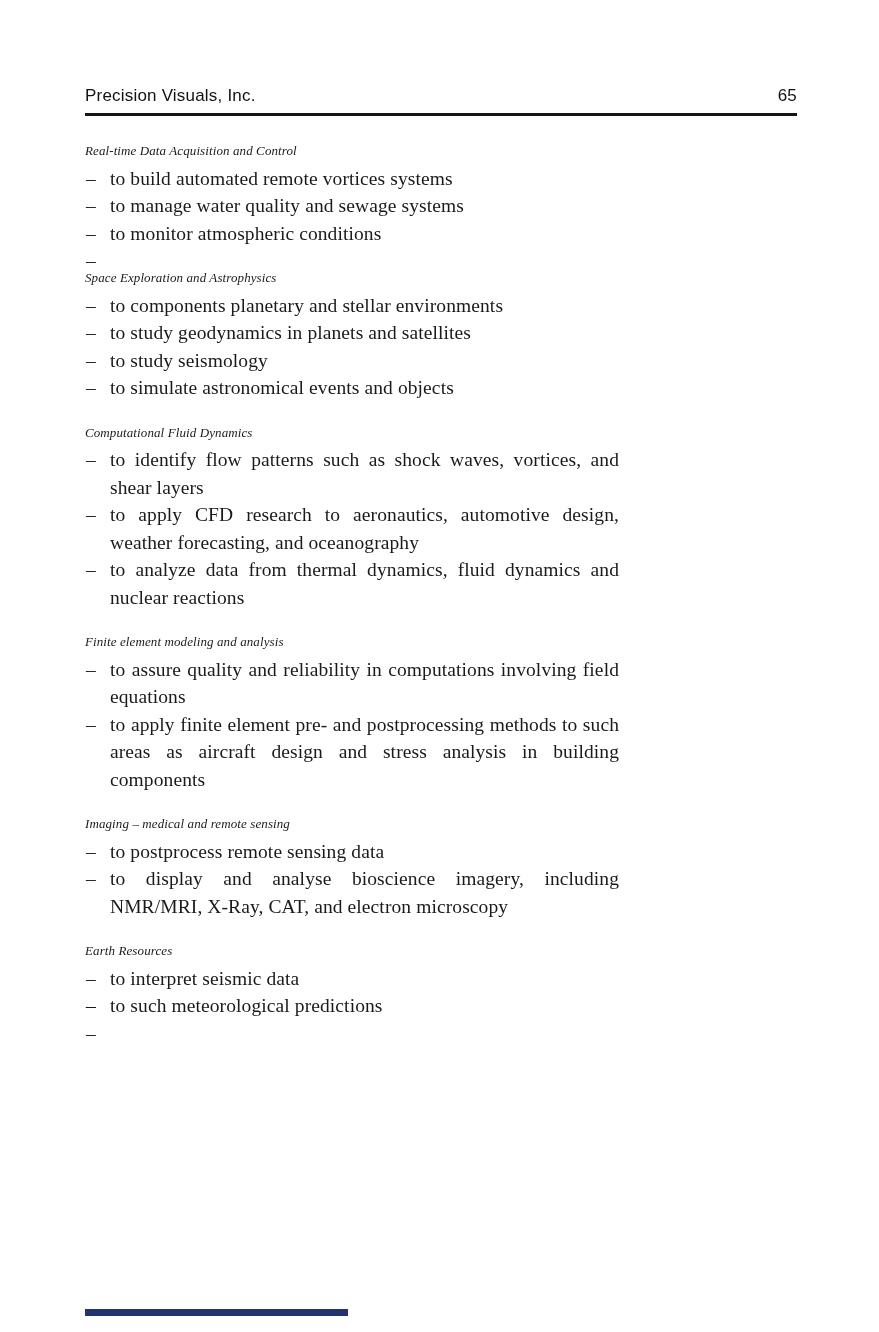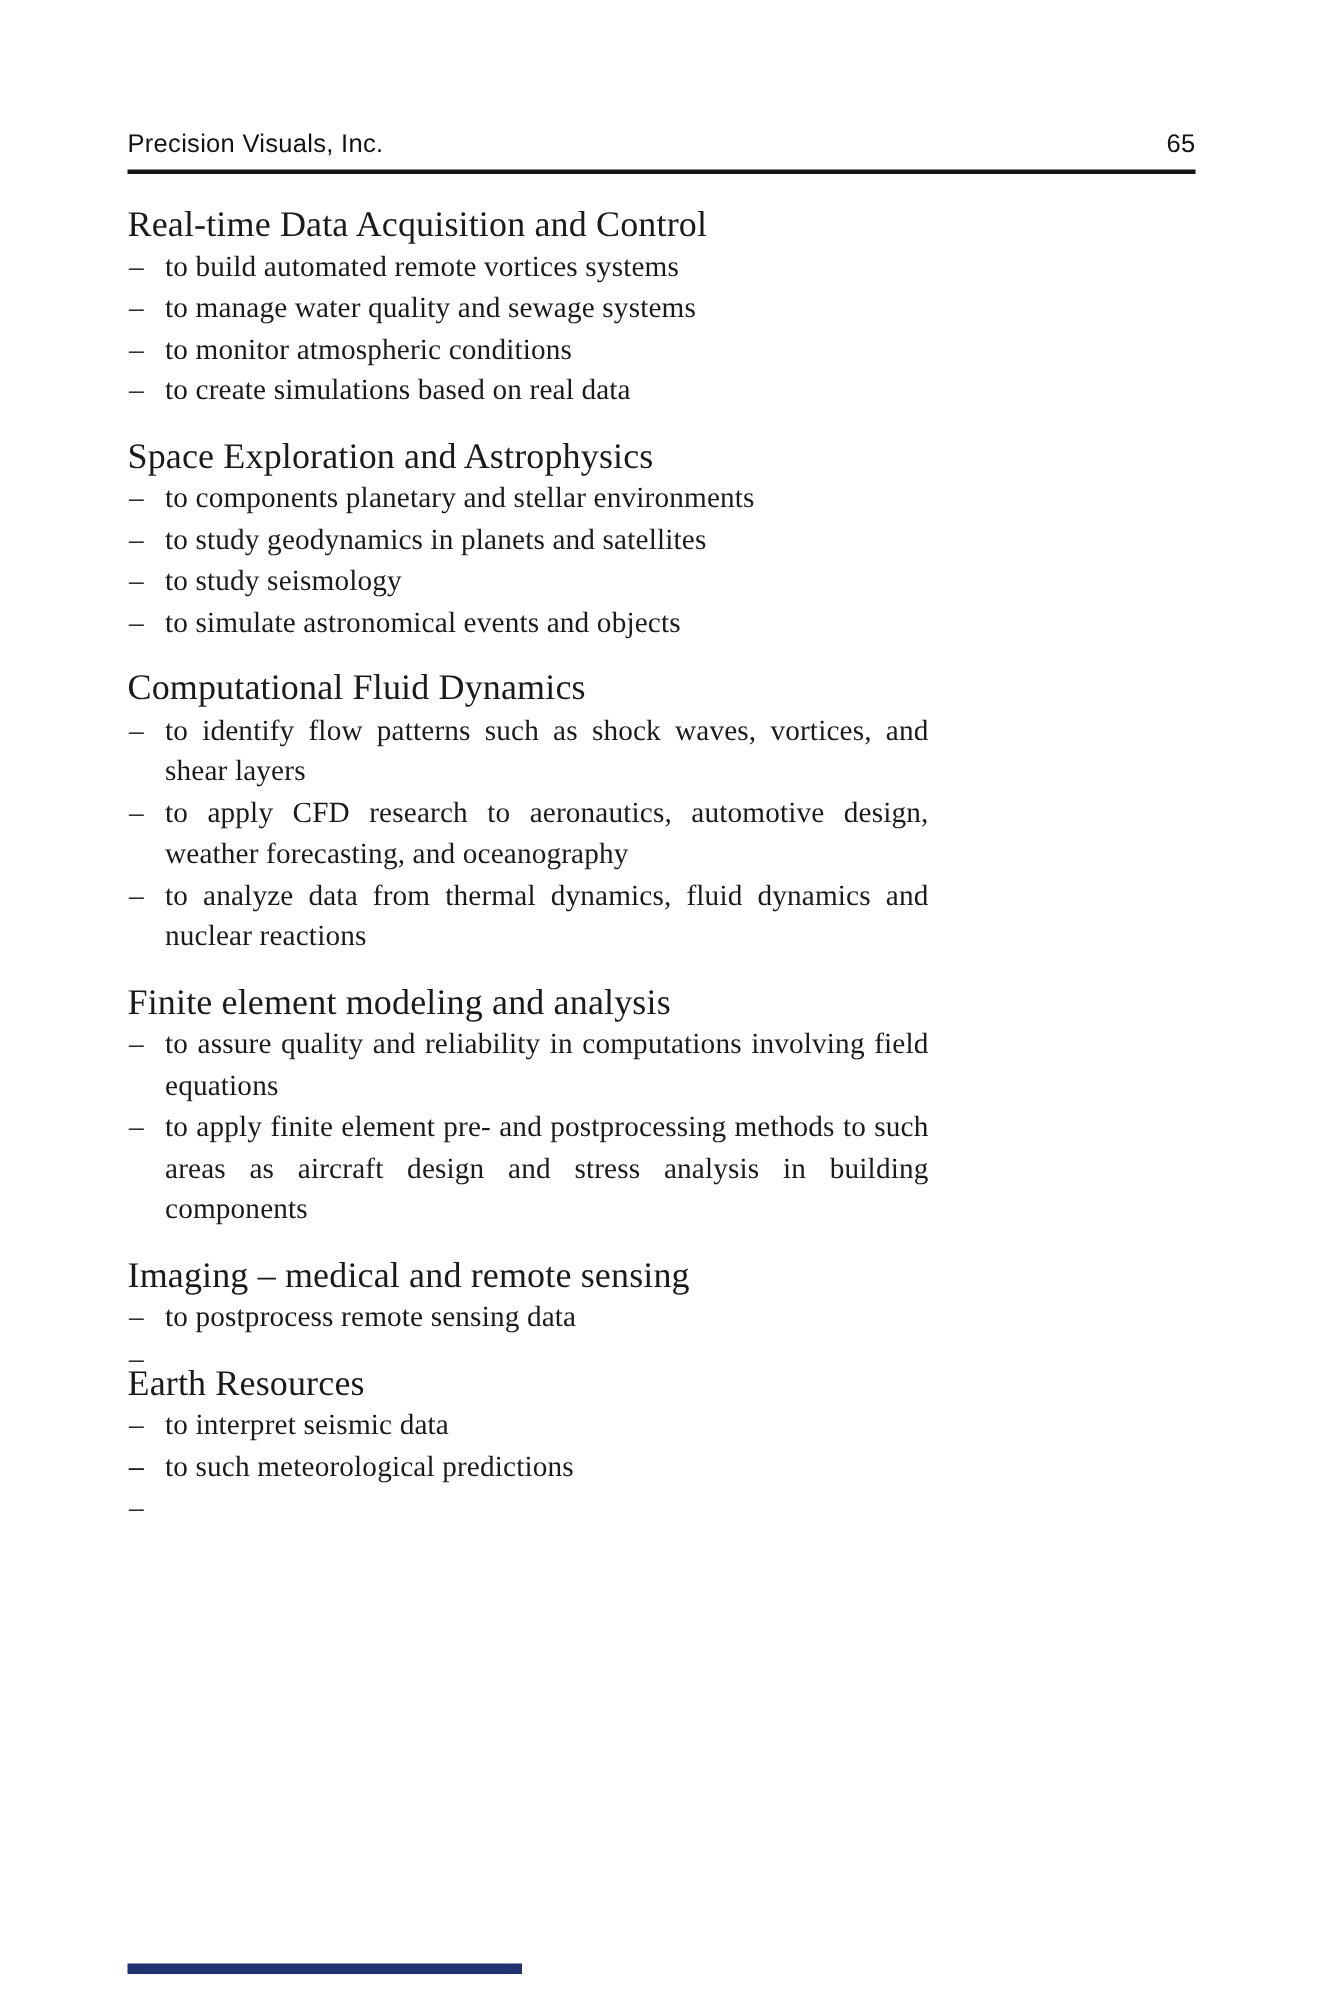--- a/index.html
+++ b/index.html
@@ -32,23 +32,24 @@
     left: 85px;
     top: 137px;
     width: 534px;
     font-size: 19.5px;
     line-height: 27.5px;
     letter-spacing: 0.1px;
   }
   .sec + .sec { margin-top: 17px; }
   .sec-title {
     margin: 0;
-    font-size: 24px;
+    font-size: 13px;
     font-weight: normal;
     line-height: 27.5px;
+    font-style: italic;
   }
   .item {
     position: relative;
     margin: 0;
     padding-left: 25px;
     text-align: justify;
     hyphens: auto;
     -webkit-hyphens: auto;
   }
   .item .dash {
@@ -72,21 +73,21 @@
     <span>Precision Visuals, Inc.</span>
     <span>65</span>
   </header>
 
   <main class="content" id="content">
       <section class="sec">
         <h2 class="sec-title">Real-time Data Acquisition and Control</h2>
         <div class="item"><span class="dash">–</span><span>to build automated remote vortices systems</span></div>
         <div class="item"><span class="dash">–</span><span>to manage water quality and sewage systems</span></div>
         <div class="item"><span class="dash">–</span><span>to monitor atmospheric conditions</span></div>
-        <div class="item"><span class="dash">–</span><span>to create simulations based on real data</span></div>
+        <div class="item"><span class="dash">–</span></div>
       </section>
       <section class="sec">
         <h2 class="sec-title">Space Exploration and Astrophysics</h2>
         <div class="item"><span class="dash">–</span><span>to components planetary and stellar environments</span></div>
         <div class="item"><span class="dash">–</span><span>to study geodynamics in planets and satellites</span></div>
         <div class="item"><span class="dash">–</span><span>to study seismology</span></div>
         <div class="item"><span class="dash">–</span><span>to simulate astronomical events and objects</span></div>
       </section>
       <section class="sec">
         <h2 class="sec-title">Computational Fluid Dynamics</h2>
@@ -95,21 +96,21 @@
         <div class="item"><span class="dash">–</span><span>to analyze data from thermal dynamics, fluid dynamics and nuclear reactions</span></div>
       </section>
       <section class="sec">
         <h2 class="sec-title">Finite element modeling and analysis</h2>
         <div class="item"><span class="dash">–</span><span>to assure quality and reliability in computations involving field equations</span></div>
         <div class="item"><span class="dash">–</span><span>to apply finite element pre- and postprocessing methods to such areas as aircraft design and stress analysis in building components</span></div>
       </section>
       <section class="sec">
         <h2 class="sec-title">Imaging – medical and remote sensing</h2>
         <div class="item"><span class="dash">–</span><span>to postprocess remote sensing data</span></div>
-        <div class="item"><span class="dash">–</span></div>
+        <div class="item"><span class="dash">–</span><span>to display and analyse bioscience imagery, including NMR/MRI, X-Ray, CAT, and electron microscopy</span></div>
       </section>
       <section class="sec">
         <h2 class="sec-title">Earth Resources</h2>
         <div class="item"><span class="dash">–</span><span>to interpret seismic data</span></div>
         <div class="item"><span class="dash">–</span></div>
         <div class="item"><span class="dash">–</span><span>to such meteorological predictions</span></div>
         <div class="item"><span class="dash">–</span></div>
       </section>
     </main>
 

